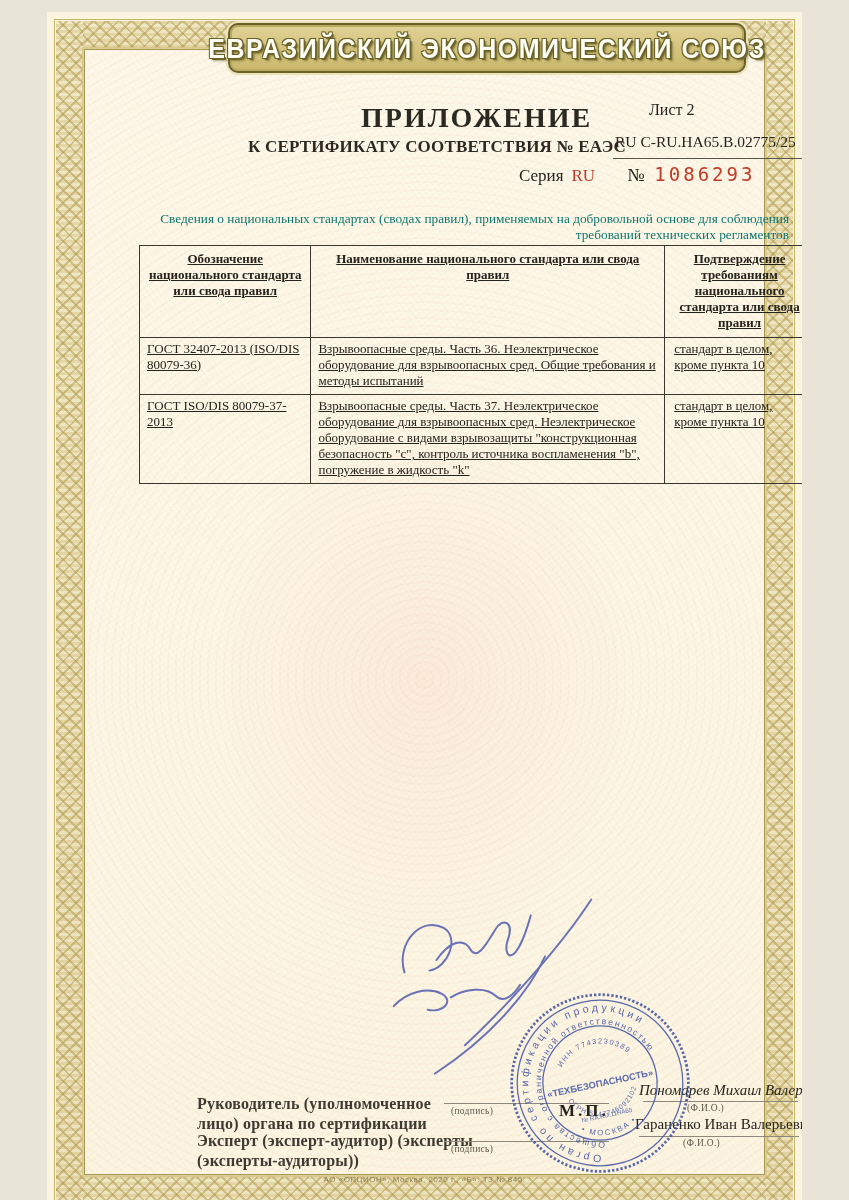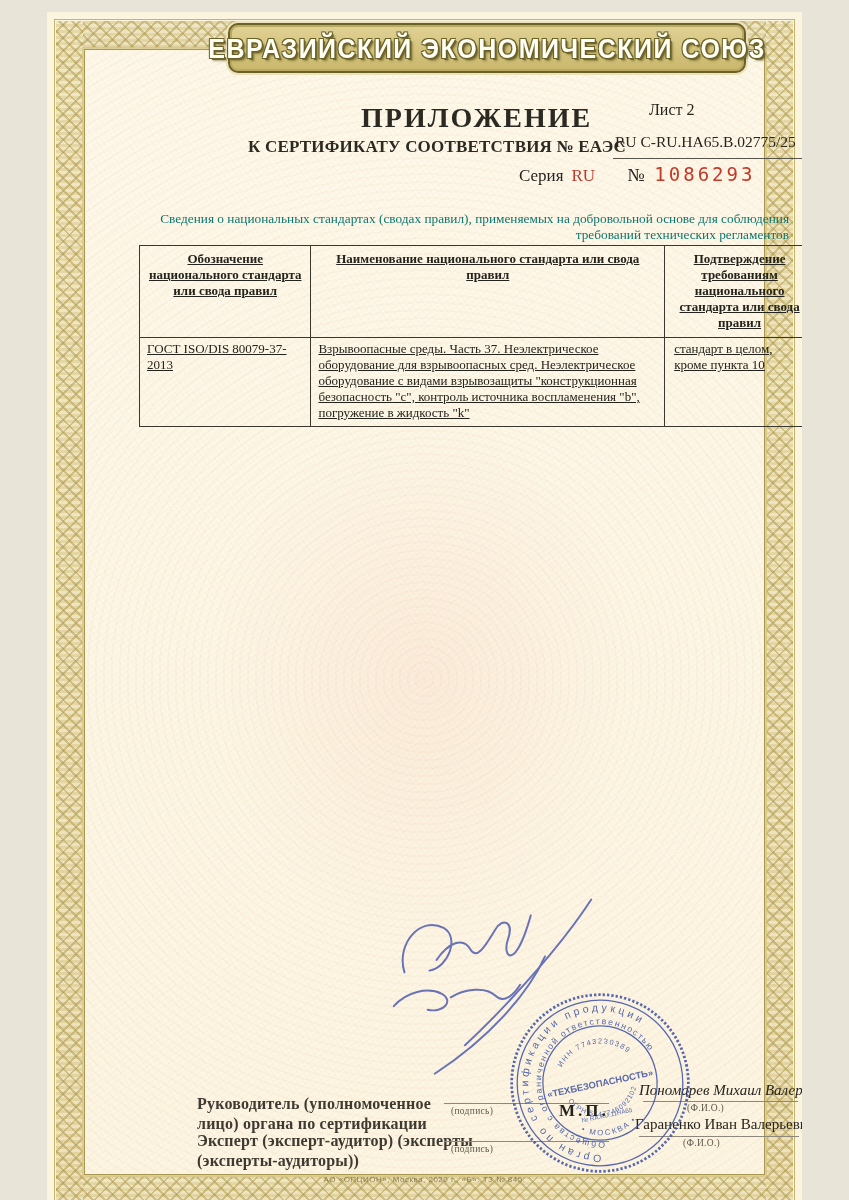--- a/index.html
+++ b/index.html
@@ -132,20 +132,25 @@
   <table class="std-table">
     <thead>
       <tr>
         <th class="col-designation">Обозначение национального стандарта или свода правил</th>
         <th class="col-name">Наименование национального стандарта или свода правил</th>
         <th class="col-confirm">Подтверждение требованиям национального стандарта или свода правил</th>
       </tr>
     </thead>
     <tbody>
       <tr>
+        <td>ГОСТ 32407-2013 (ISO/DIS 80079-36)</td>
+        <td>Взрывоопасные среды. Часть 36. Неэлектрическое оборудование для взрывоопасных сред. Общие требования и методы испытаний</td>
+        <td class="c3">стандарт в целом, кроме пункта 10</td>
+      </tr>
+      <tr>
         <td>ГОСТ ISO/DIS 80079-37-2013</td>
         <td>Взрывоопасные среды. Часть 37. Неэлектрическое оборудование для взрывоопасных сред. Неэлектрическое оборудование с видами взрывозащиты "конструкционная безопасность "с", контроль источника воспламенения "b", погружение в жидкость "k"</td>
         <td class="c3">стандарт в целом, кроме пункта 10</td>
       </tr>
     </tbody>
   </table>
 
   <div class="abs sig-label lbl-head">Руководитель (уполномоченное лицо) органа по сертификации</div>
   <div class="abs sig-label lbl-expert">Эксперт (эксперт-аудитор) (эксперты (эксперты-аудиторы))</div>
 

